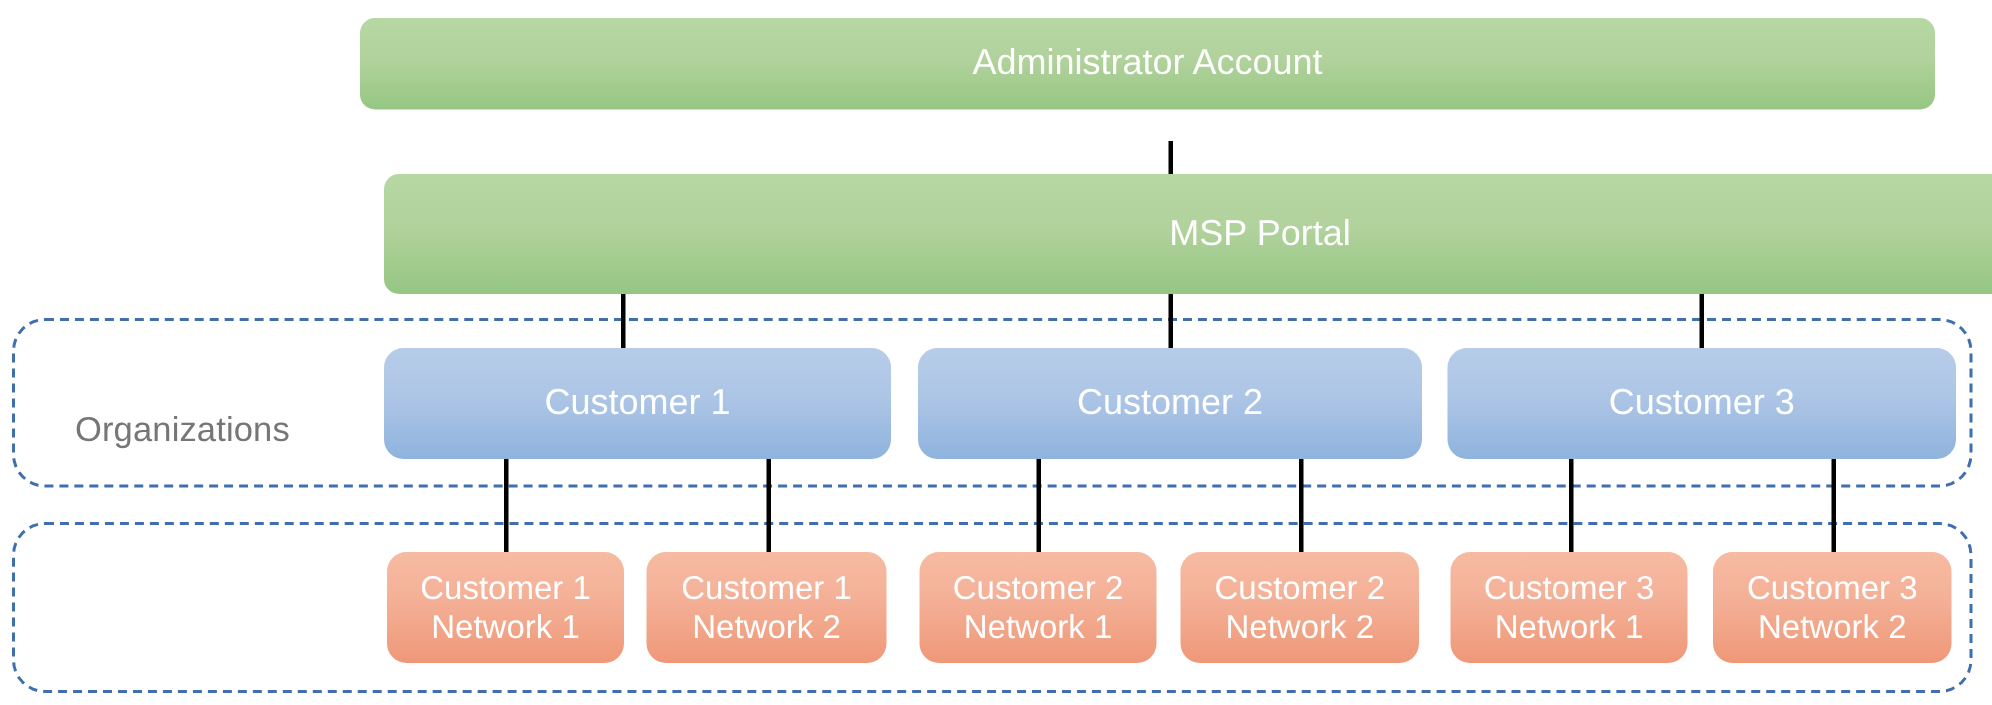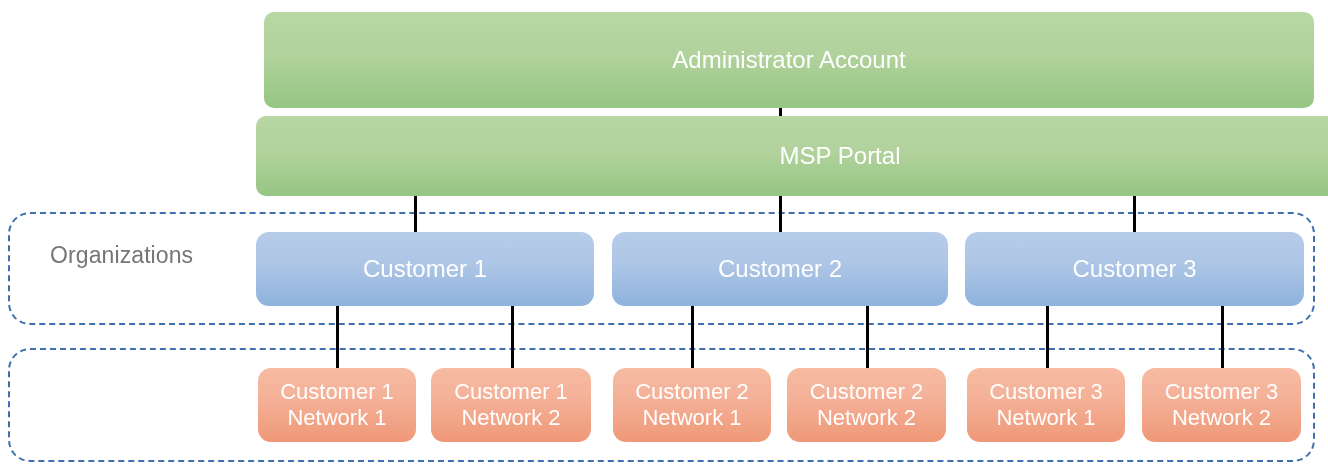--- a/index.html
+++ b/index.html
@@ -93,23 +93,23 @@
   <div class="connector" style="left:336px; top:306px; height:62px;"></div>
   <div class="connector" style="left:511px; top:306px; height:62px;"></div>
   <div class="connector" style="left:691px; top:306px; height:62px;"></div>
   <div class="connector" style="left:866px; top:306px; height:62px;"></div>
   <div class="connector" style="left:1046px; top:306px; height:62px;"></div>
   <div class="connector" style="left:1221px; top:306px; height:62px;"></div>
 
   <div class="group-box" style="left:8px; top:212px; width:1307px; height:113px;"></div>
   <div class="group-box" style="left:8px; top:348px; width:1307px; height:114px;"></div>
 
-  <div class="group-label" style="left:50px; top:242px;text-align:center;">Organizations</div>
+  <div class="group-label" style="left:50px; top:273px;text-align:center;">Organizations</div>
 
-  <div class="node node-green" style="left:264px; top:12px; width:1050px; height:96px;">
+  <div class="node node-green" style="left:240px; top:12px; width:1050px; height:61px;">
     <span>Administrator Account</span>
   </div>
 
   <div class="node node-green" style="left:256px; top:116px; width:1168px; height:80px;">
     <span>MSP Portal</span>
   </div>
 
   <div class="node node-blue" style="left:256px; top:232px; width:338px; height:74px;">
     <span>Customer 1</span>
   </div>

